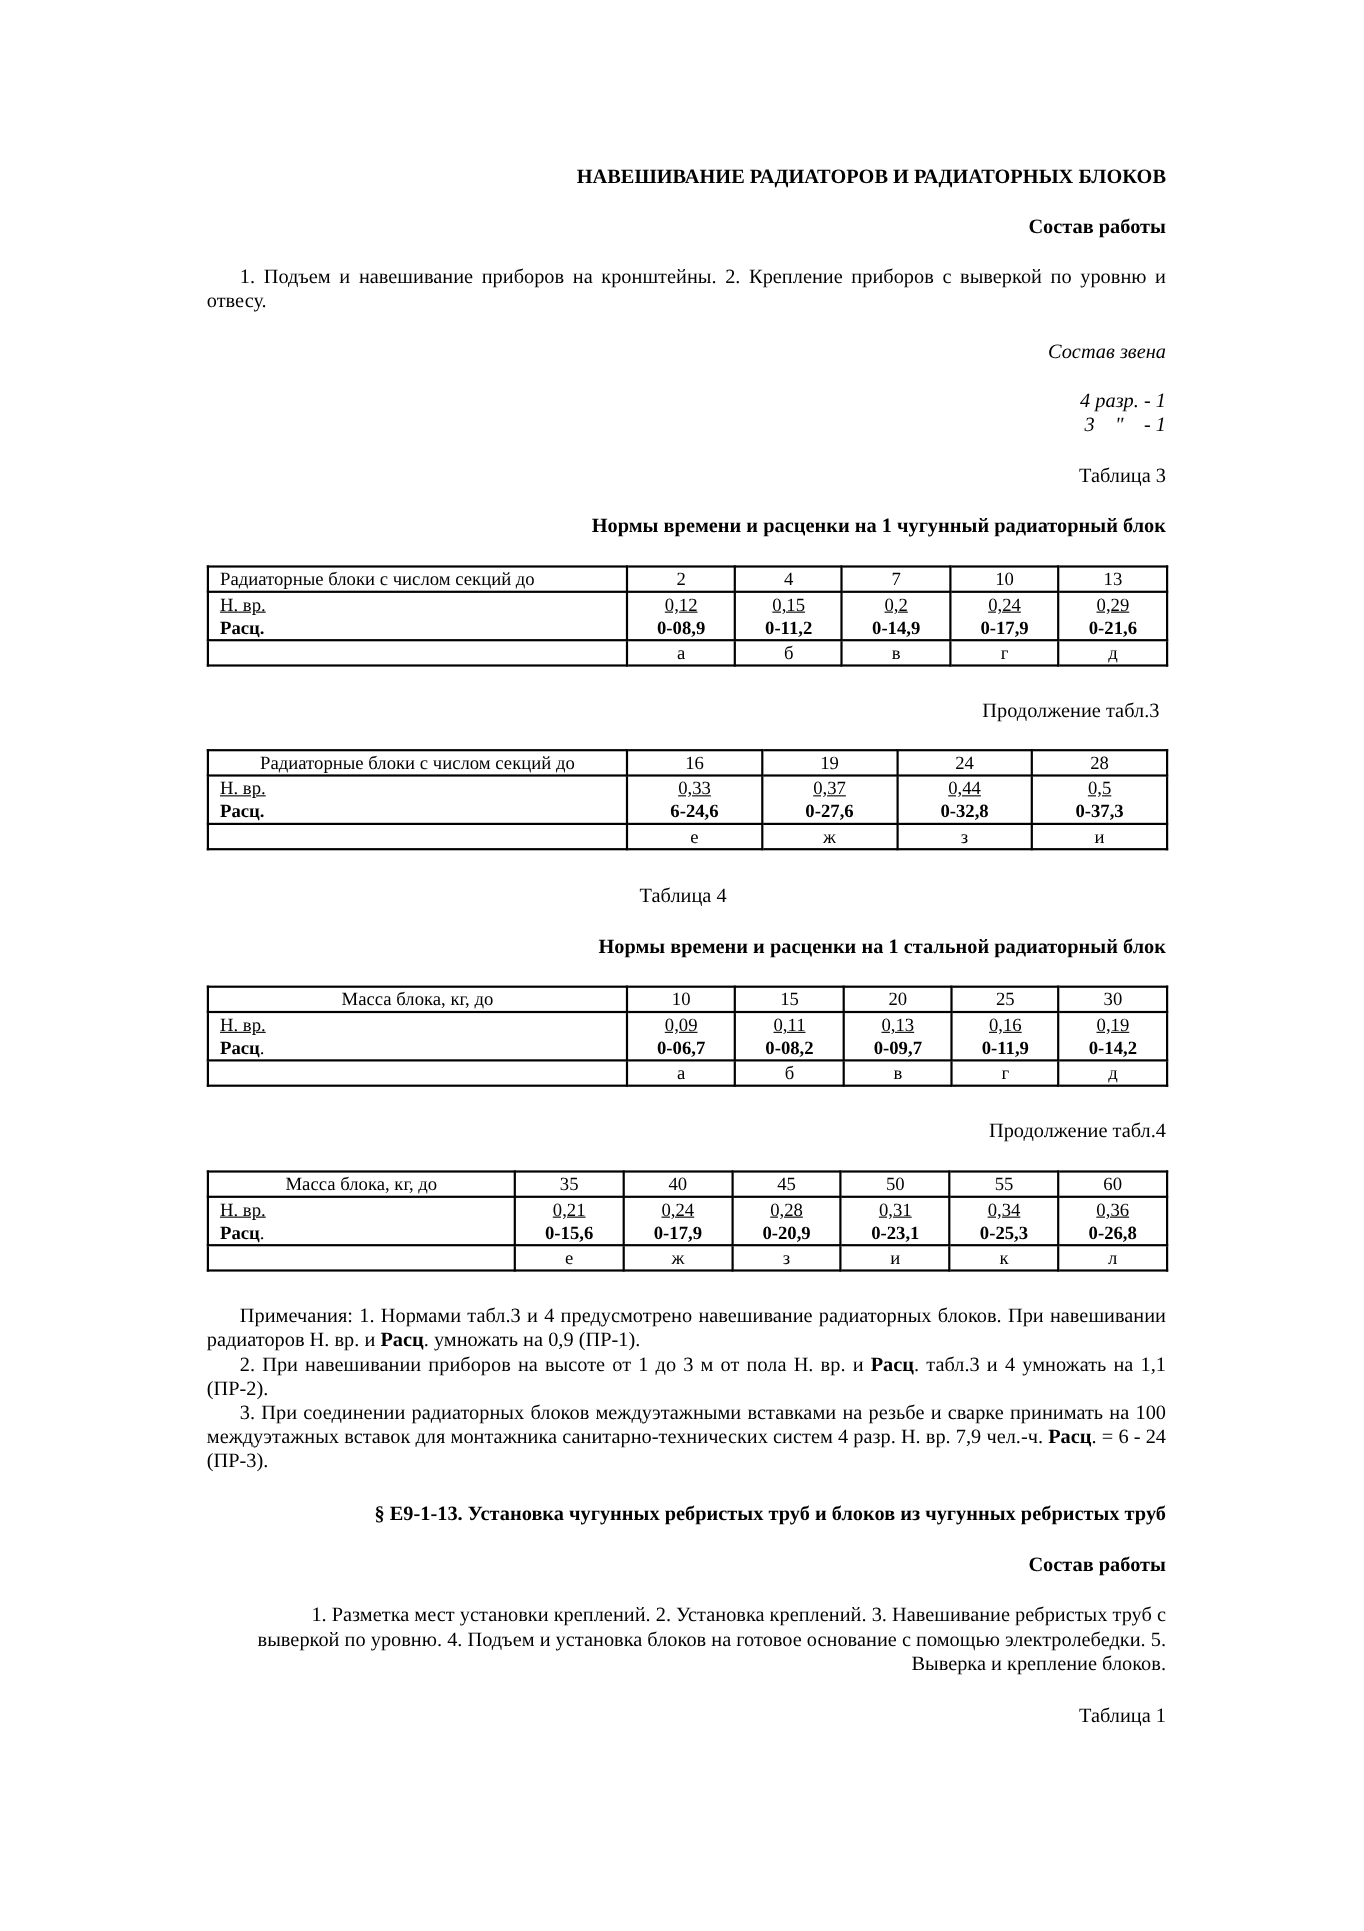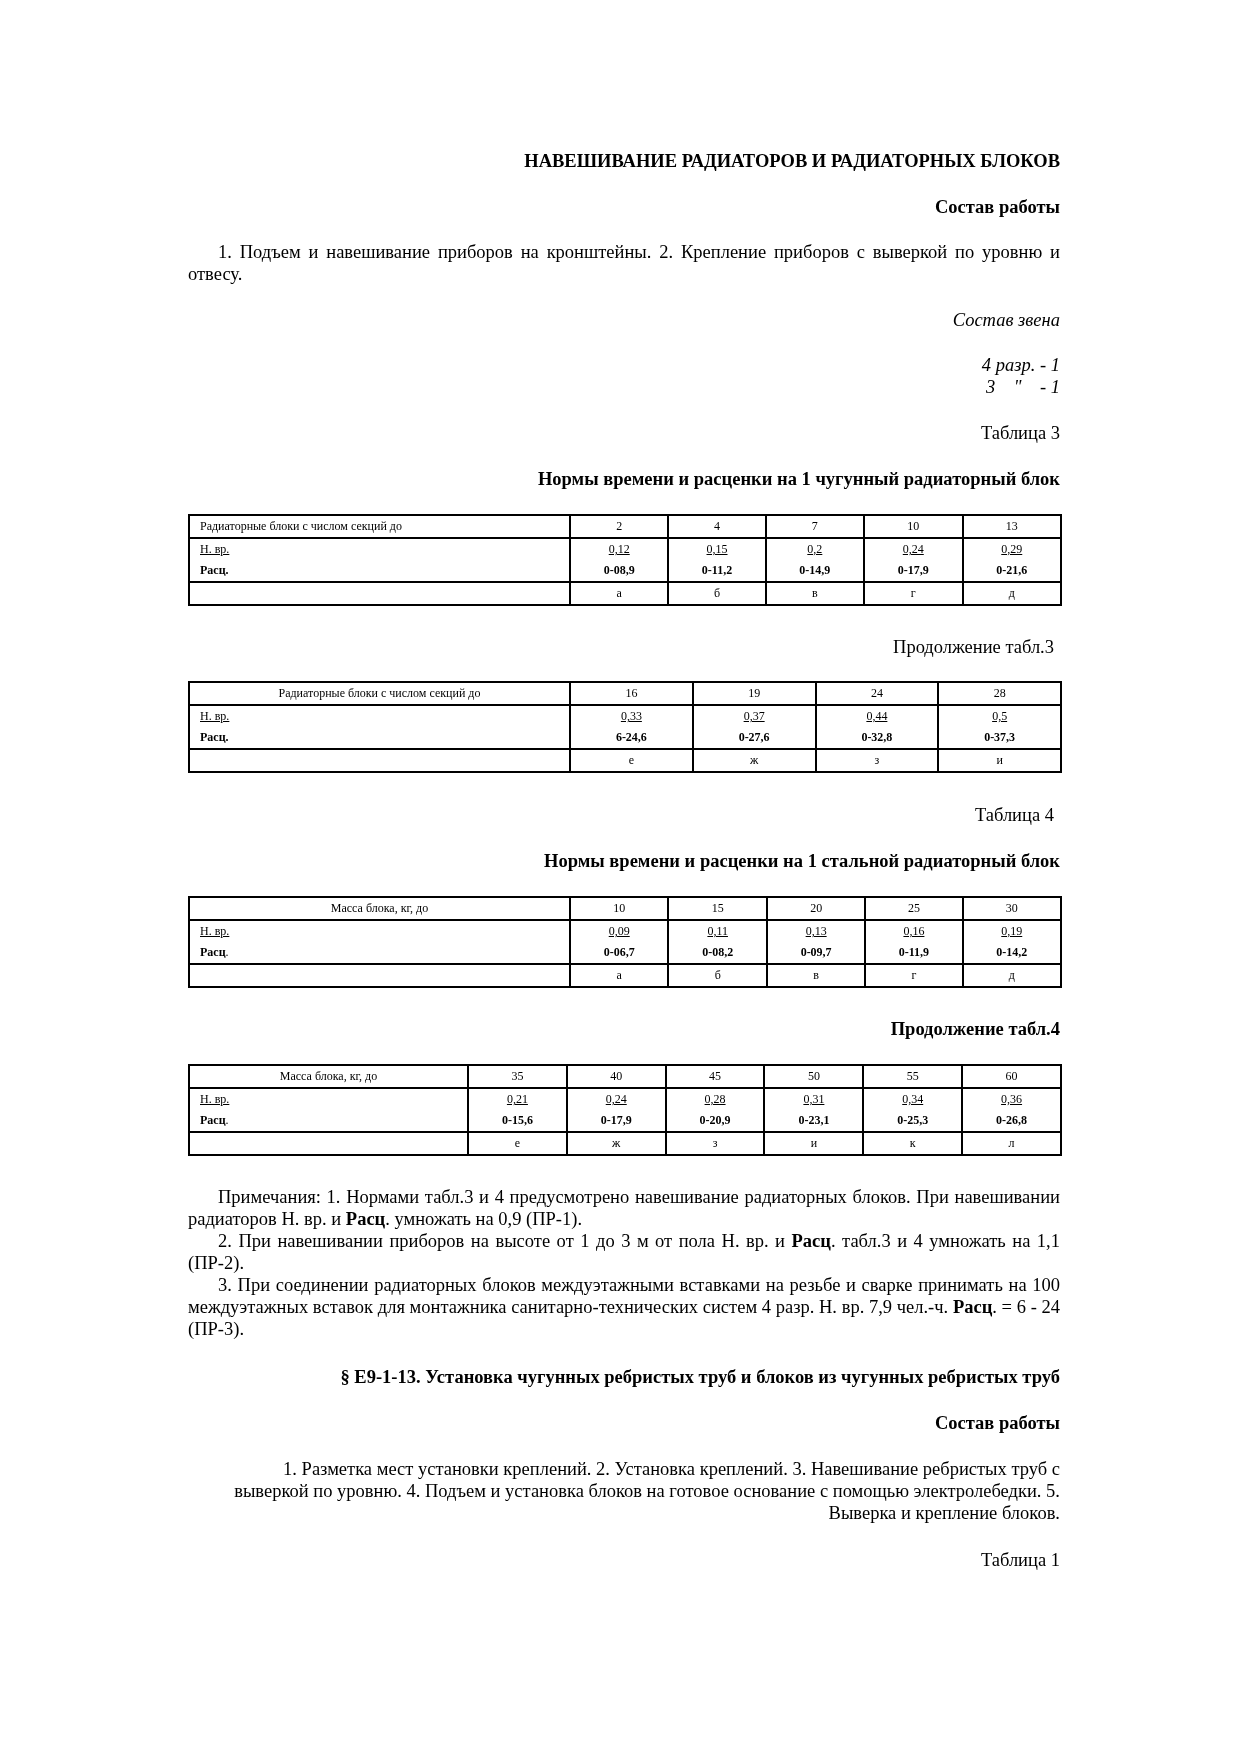--- a/index.html
+++ b/index.html
@@ -5,21 +5,21 @@
   html, body { margin: 0; padding: 0; background: #ffffff; }
   body { width: 1240px; height: 1755px; position: relative; overflow: hidden;
          font-family: "Liberation Serif", "DejaVu Serif", serif; color: #000; font-size: 18.5px; }
   .page { position: absolute; left: 188px; top: 0; width: 872px; }
   .center { text-align: right; }
   .right { text-align: right; }
   .bold { font-weight: bold; }
   .italic { font-style: italic; }
   .block { position: absolute; left: 0; width: 872px; line-height: 22px; }
   .para { text-indent: 30px; text-align: justify; }
-  table.norm { position: absolute; left: 0; width: 874px; border-collapse: collapse; font-size: 12px; }
+  table.norm { position: absolute; left: 0; width: 874px; border-collapse: collapse; font-size: 17px; }
   table.norm td { border: 2px solid #000; padding: 0 8px; text-align: center; line-height: 21px; height: 21px; }
   table.norm td.label { text-align: left; padding-left: 10px; }
   table.norm td.label-center { text-align: center; }
   .u { text-decoration: underline; }
 </style>
 </head>
 <body>
 
 <div class="page">
 
@@ -96,21 +96,21 @@
     <tr>
       <td></td>
       <td>е</td>
       <td>ж</td>
       <td>з</td>
       <td>и</td>
     </tr>
   </tbody>
     </table>
 
-  <div class="block right" style="top:804px; width:866px;">Таблица 4</div>
+  <div class="block right" style="top:804px; width:866px;text-align:center;">Таблица 4</div>
   <div class="block center bold" style="top:850px;">Нормы времени и расценки на 1 стальной радиаторный блок</div>
   <table class="norm" style="top:896px;">
     <colgroup>
         <col style="width:381px">
         <col>
         <col>
         <col>
         <col>
         <col>
       </colgroup>
@@ -135,21 +135,21 @@
       <td></td>
       <td>а</td>
       <td>б</td>
       <td>в</td>
       <td>г</td>
       <td>д</td>
     </tr>
   </tbody>
     </table>
 
-  <div class="block right" style="top:1018px;font-weight:bold;">Продолжение табл.4</div>
+  <div class="block right" style="top:1018px;">Продолжение табл.4</div>
   <table class="norm" style="top:1064px;">
     <colgroup>
         <col style="width:279px">
         <col>
         <col>
         <col>
         <col>
         <col>
         <col>
       </colgroup>

